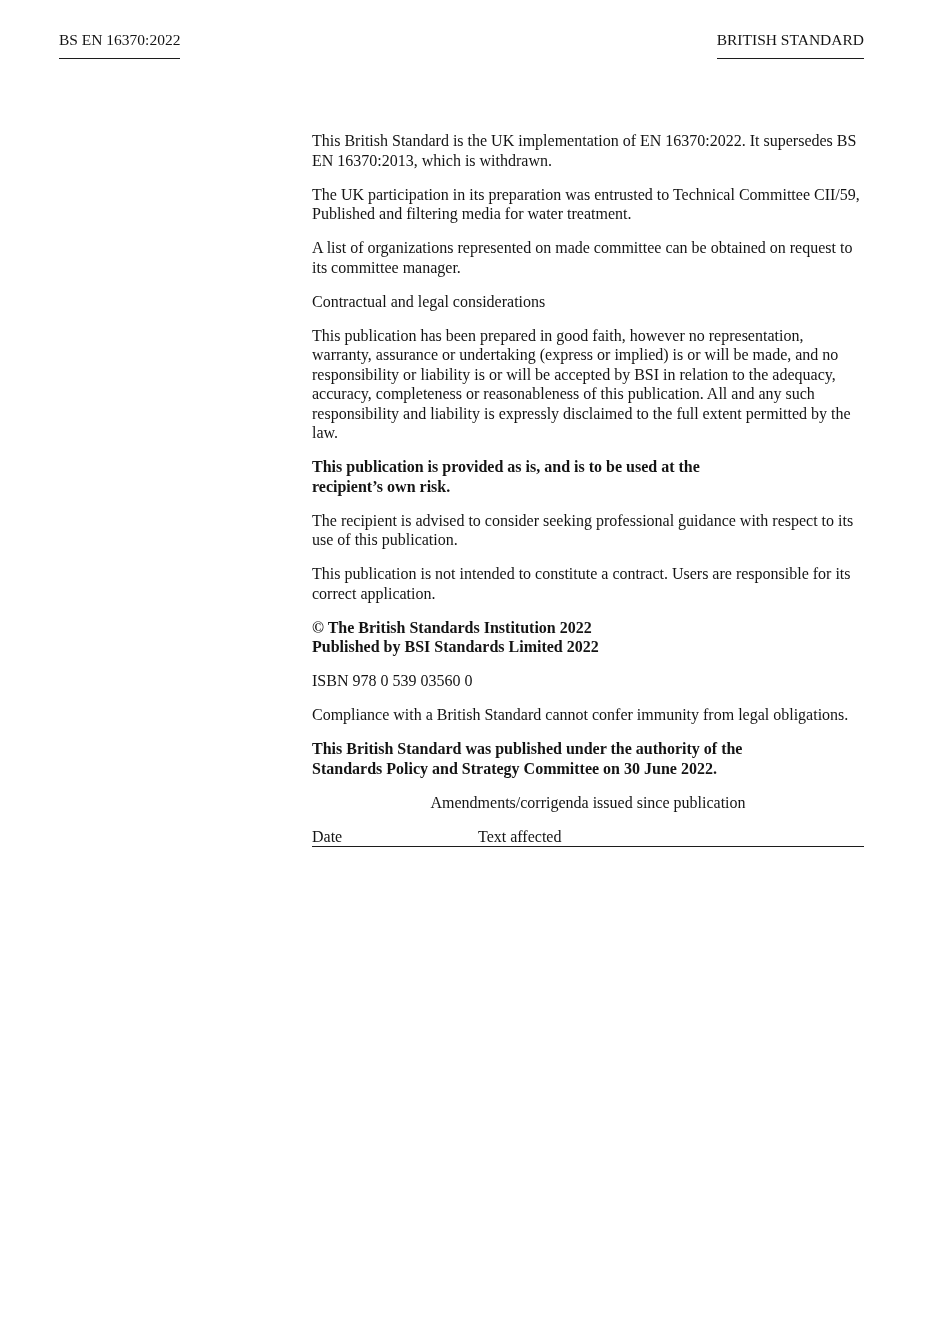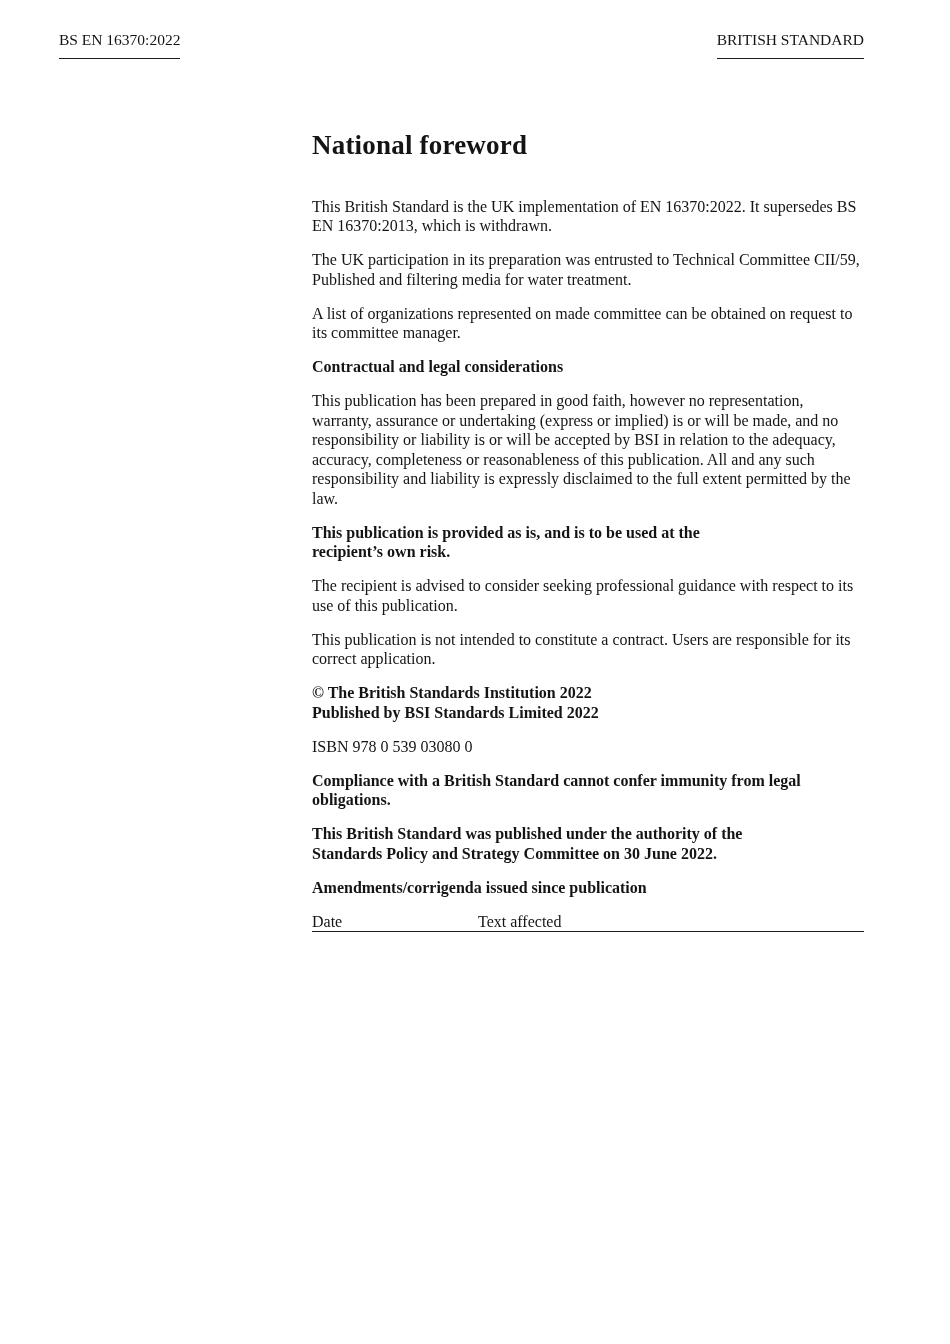--- a/index.html
+++ b/index.html
@@ -38,25 +38,26 @@
   h1.title {
     font-size: 27px;
     line-height: 1.1;
     font-weight: 700;
     margin: 0 0 36px 0;
     letter-spacing: 0.2px;
   }
   .content p {
     margin: 0 0 14.5px 0;
   }
-  .bold { font-weight: 700; }
+  .bold { font-weight: 400; }
   .preline { white-space: pre-line; font-weight: bold; }
   .amend-heading {
     margin: 26px 0 16px 0;
-    font-weight: 700;
+    font-weight: 400;
+    text-align: center;
   }
   .amend-cols {
     display: flex;
     border-bottom: 1.5px solid #1c1c1c;
   }
   .amend-cols .col-date {
     width: 166px;
     flex: 0 0 166px;
   }
 </style>
@@ -65,21 +66,20 @@
 
 <div class="page">
 
   <header class="page-header">
     <span class="hdr">BS EN 16370:2022</span>
     <span class="hdr">BRITISH STANDARD</span>
   </header>
 
   <main class="content">
 
-    <h1 class="title">National foreword</h1>
 
     <p>This British Standard is the UK implementation of EN 16370:2022. It supersedes BS EN 16370:2013, which is withdrawn.</p>
 
     <p>The UK participation in its preparation was entrusted to Technical Committee CII/59, Published and filtering media for water treatment.</p>
 
     <p>A list of organizations represented on made committee can be obtained on request to its committee manager.</p>
 
     <p class="bold">Contractual and legal considerations</p>
 
     <p>This publication has been prepared in good faith, however no representation, warranty, assurance or undertaking (express or implied) is or will be made, and no responsibility or liability is or will be accepted by BSI in relation to the adequacy, accuracy, completeness or reasonableness of this publication. All and any such responsibility and liability is expressly disclaimed to the full extent permitted by the law.</p>
@@ -87,21 +87,21 @@
     <p class="preline">This publication is provided as is, and is to be used at the
 recipient’s own risk.</p>
 
     <p>The recipient is advised to consider seeking professional guidance with respect to its use of this publication.</p>
 
     <p>This publication is not intended to constitute a contract. Users are responsible for its correct application.</p>
 
     <p class="preline">© The British Standards Institution 2022
 Published by BSI Standards Limited 2022</p>
 
-    <p>ISBN 978 0 539 03080 0</p>
+    <p>ISBN 978 0 539 03560 0</p>
 
 
     <p class="bold">Compliance with a British Standard cannot confer immunity from legal obligations.</p>
 
     <p class="preline">This British Standard was published under the authority of the
 Standards Policy and Strategy Committee on 30 June 2022.</p>
 
     <p class="amend-heading">Amendments/corrigenda issued since publication</p>
 
     <div class="amend-table">

